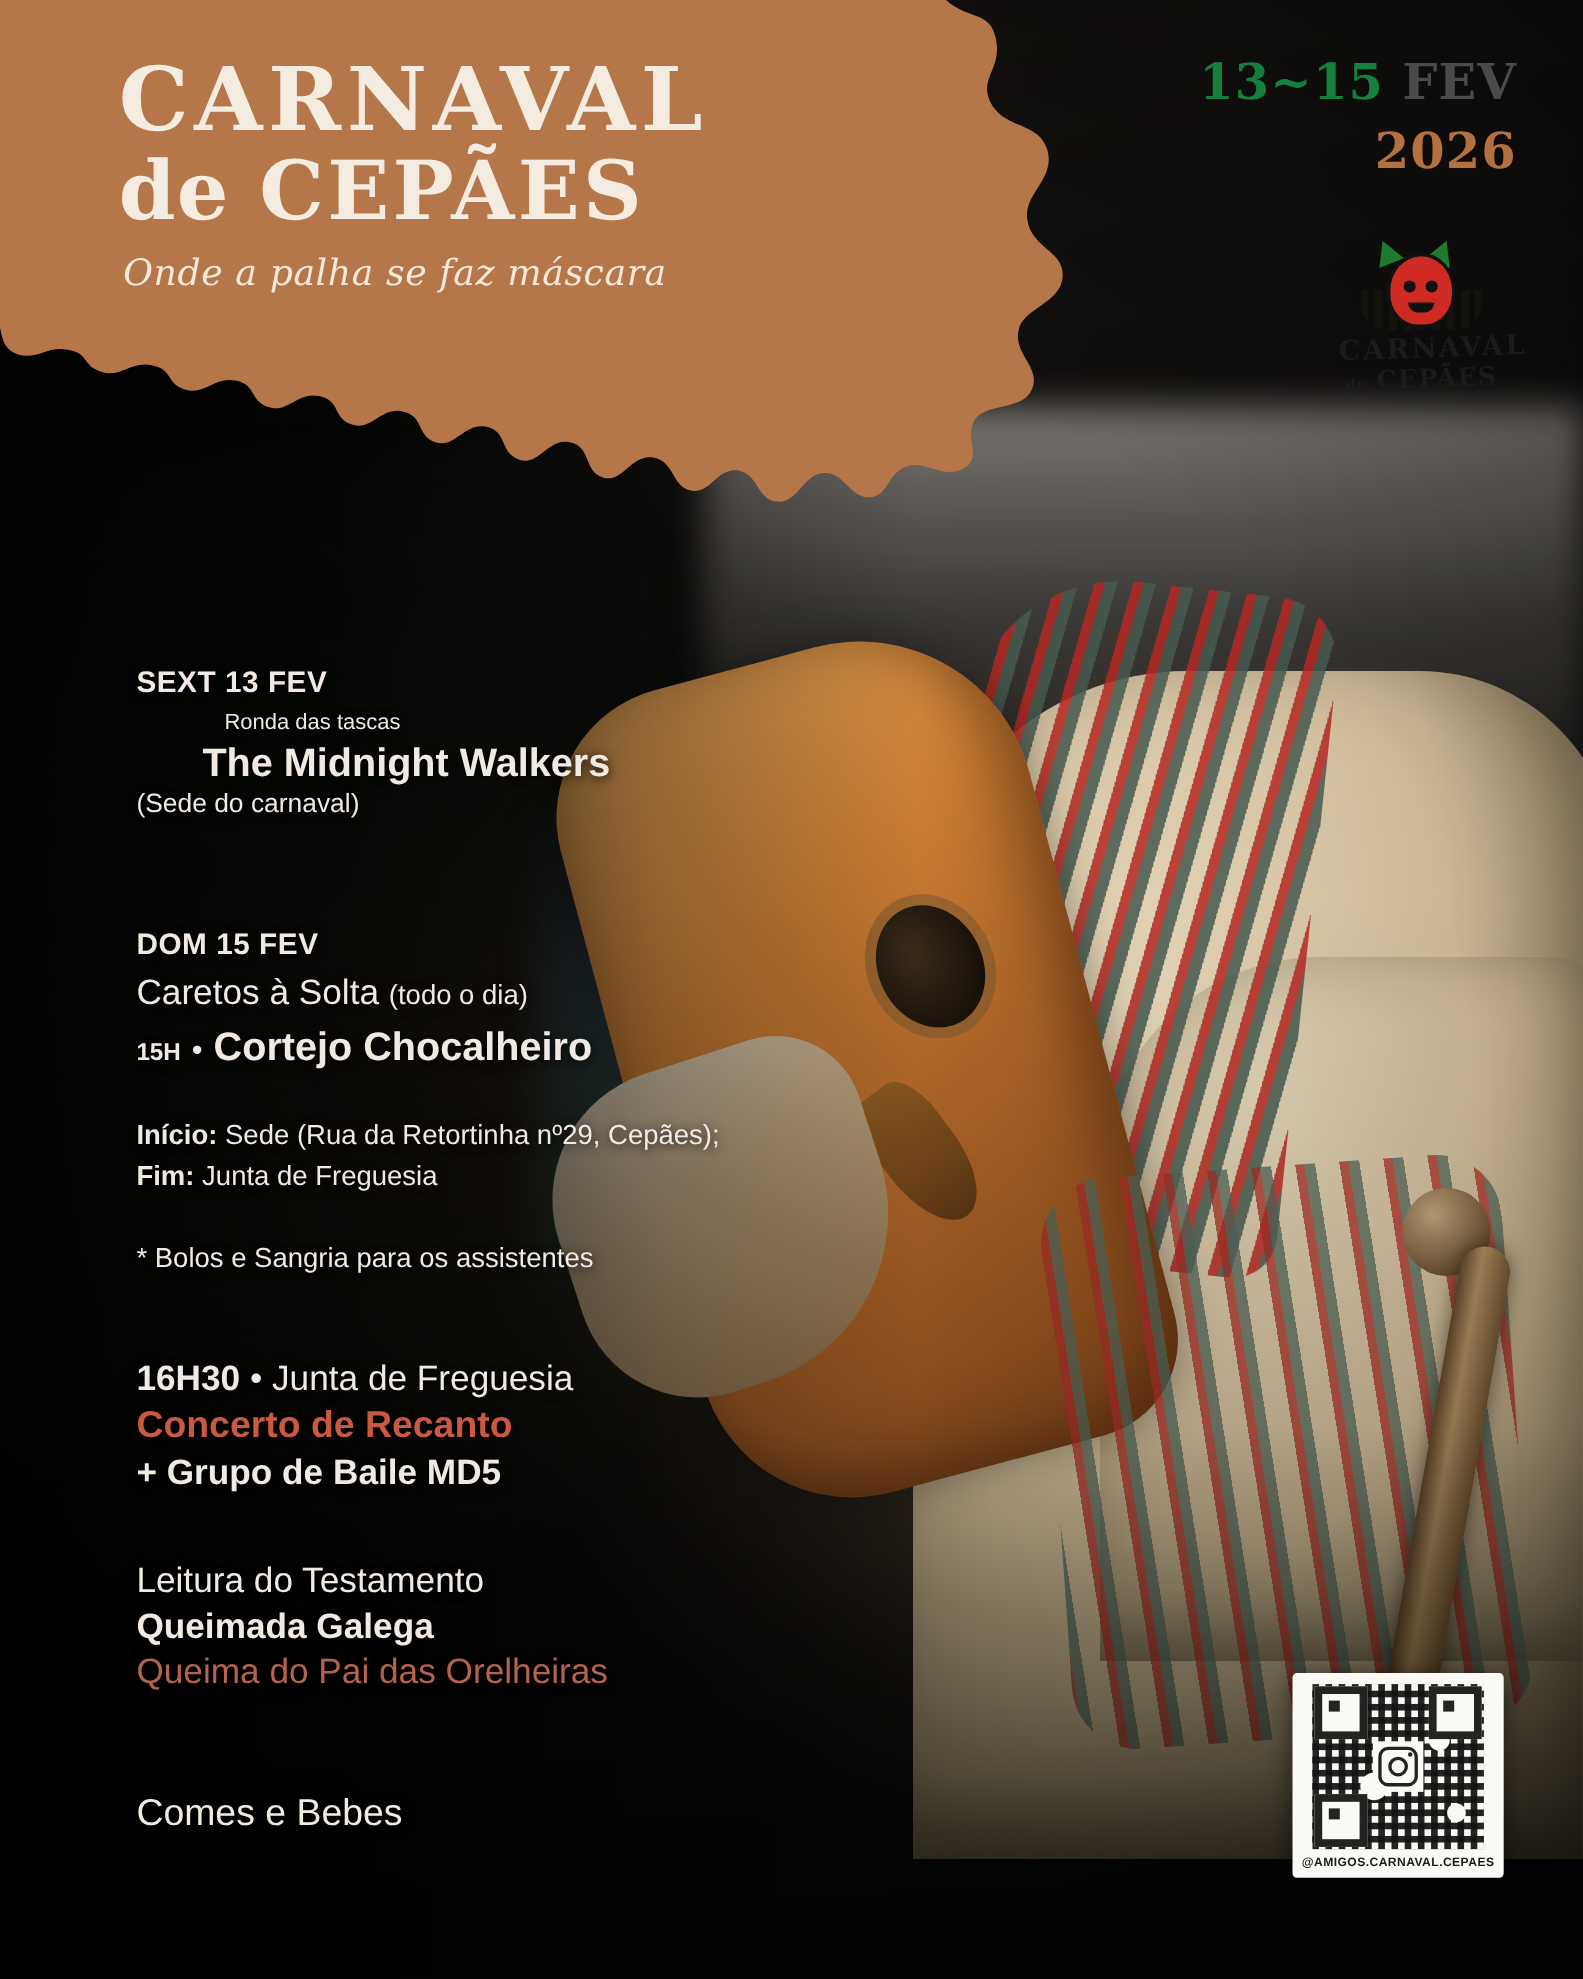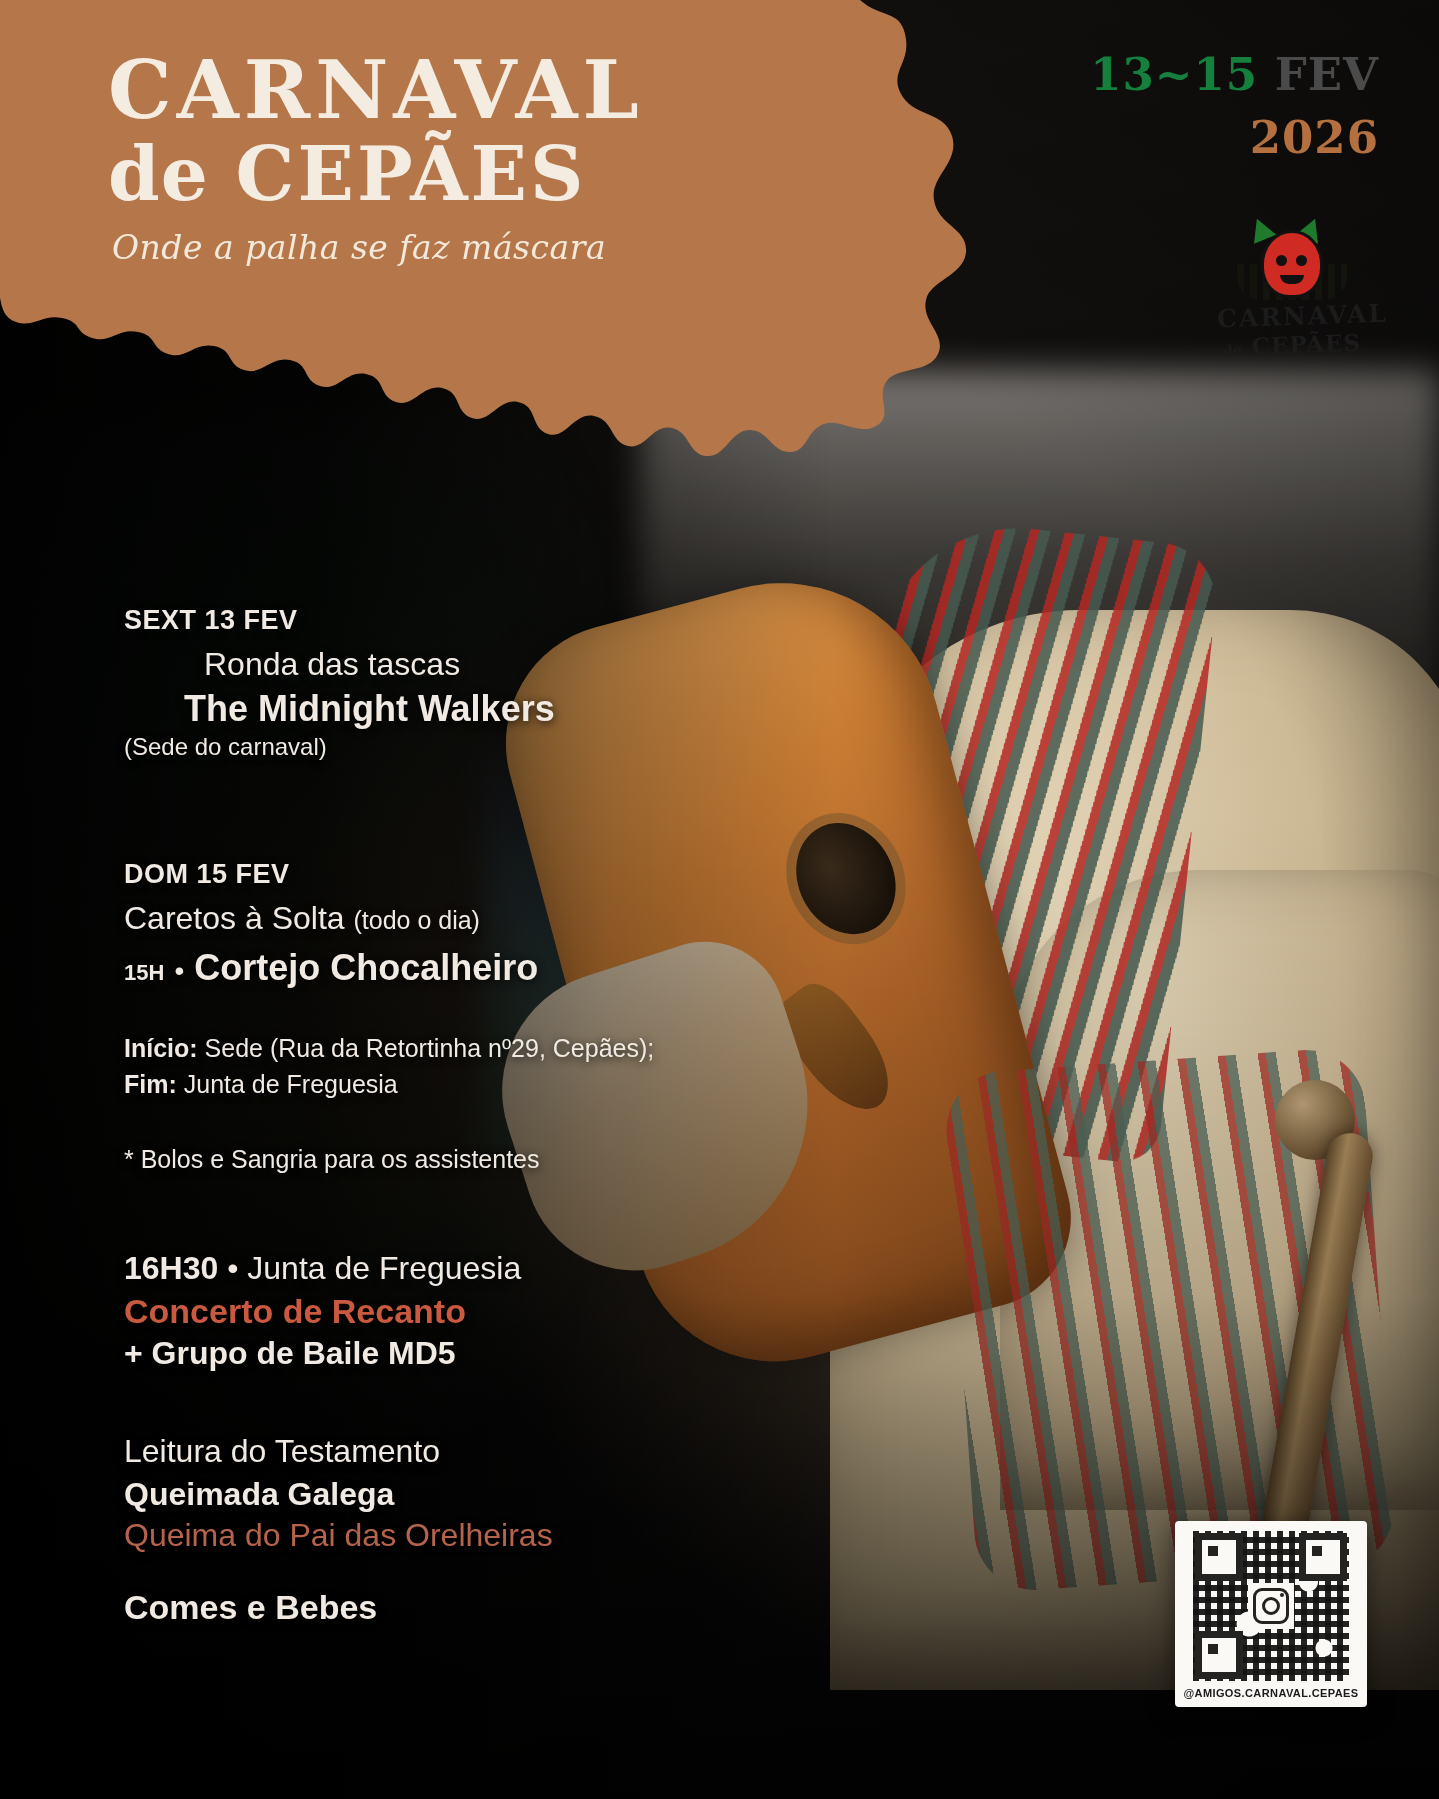--- a/index.html
+++ b/index.html
@@ -342,21 +342,21 @@
     letter-spacing: 0.5px;
     margin-bottom: 8px;
   }
   .line {
     font-size: 32px;
     line-height: 1.28;
     font-weight: 400;
   }
   .line .bold { font-weight: 700; }
   .sub {
-    font-size: 32px;
+    font-size: 20px;
     margin-left: 80px;
     line-height: 1.3;
     font-weight: 400;
   }
   .sub-left {
     font-size: 24px;
     line-height: 1.35;
     font-weight: 400;
   }
   .big-bold {
@@ -391,23 +391,23 @@
     font-size: 32px;
     line-height: 1.32;
   }
   .bold-32 {
     font-size: 32px;
     font-weight: 700;
     line-height: 1.32;
   }
   .footer-note {
     position: absolute;
-    left: 124px; top: 1588px;
+    left: 124px; top: 1629px;
     font-size: 34px;
-    font-weight: 700;
+    font-weight: 400;
     color: #f0eae2;
     text-shadow: 0 2px 10px rgba(0,0,0,0.85);
   }
 
   
   .qr-card {
     position: absolute;
     right: 72px; bottom: 92px;
     width: 176px;
     background: #fbf9f5;

